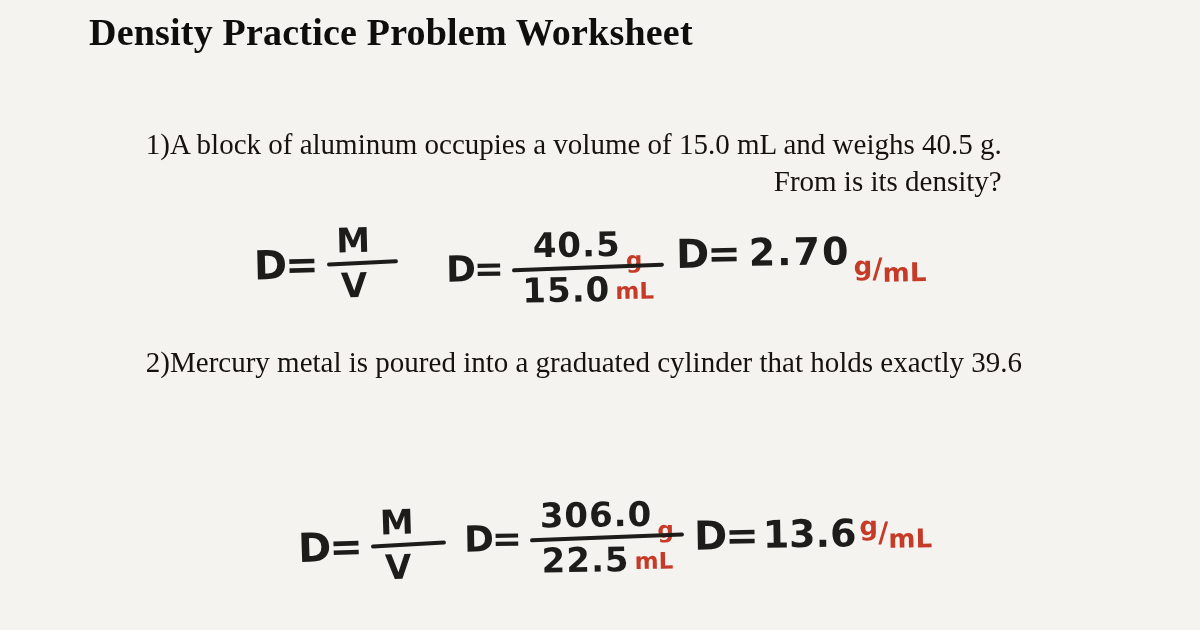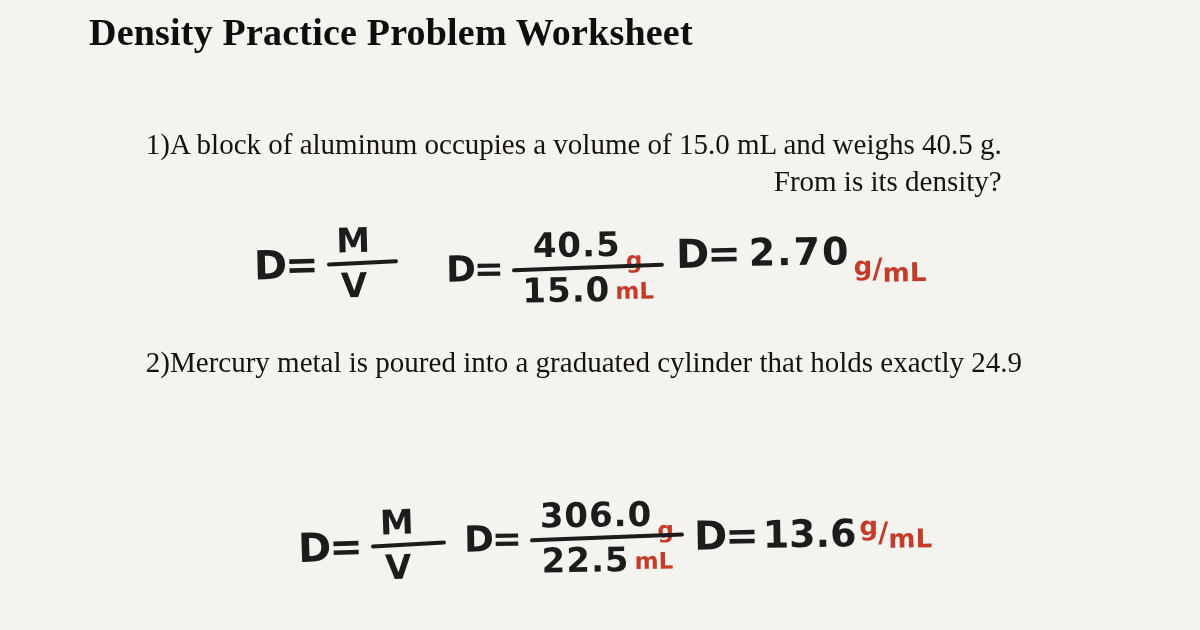--- a/index.html
+++ b/index.html
@@ -105,21 +105,21 @@
     </span>
   </div>
 
   <div class="eq tilt-b" style="left:676px; top:232px;">
     <span class="hw-lhs">D=</span>
     <span class="ans-val">2.70</span>
     <span class="ans-unit low"><span class="u-sup">g</span><span class="u-slash">/</span><span class="u-sub">mL</span></span>
   </div>
 
   <div class="problem p2">
-    <div><span class="pnum">2)</span><span>Mercury metal is poured into a graduated cylinder that holds exactly 24.9</span></div>
+    <div><span class="pnum">2)</span><span>Mercury metal is poured into a graduated cylinder that holds exactly 39.6</span></div>
   </div>
 
   <div class="eq tilt-c" style="left:298px; top:506px;">
     <span class="hw-lhs">D=</span>
     <span class="frac">
       <span class="frac-top">
           <span class="val">M</span>
         </span>
       <span class="frac-bar" style="margin-right:-20px;"></span>
       <span class="frac-bot">

